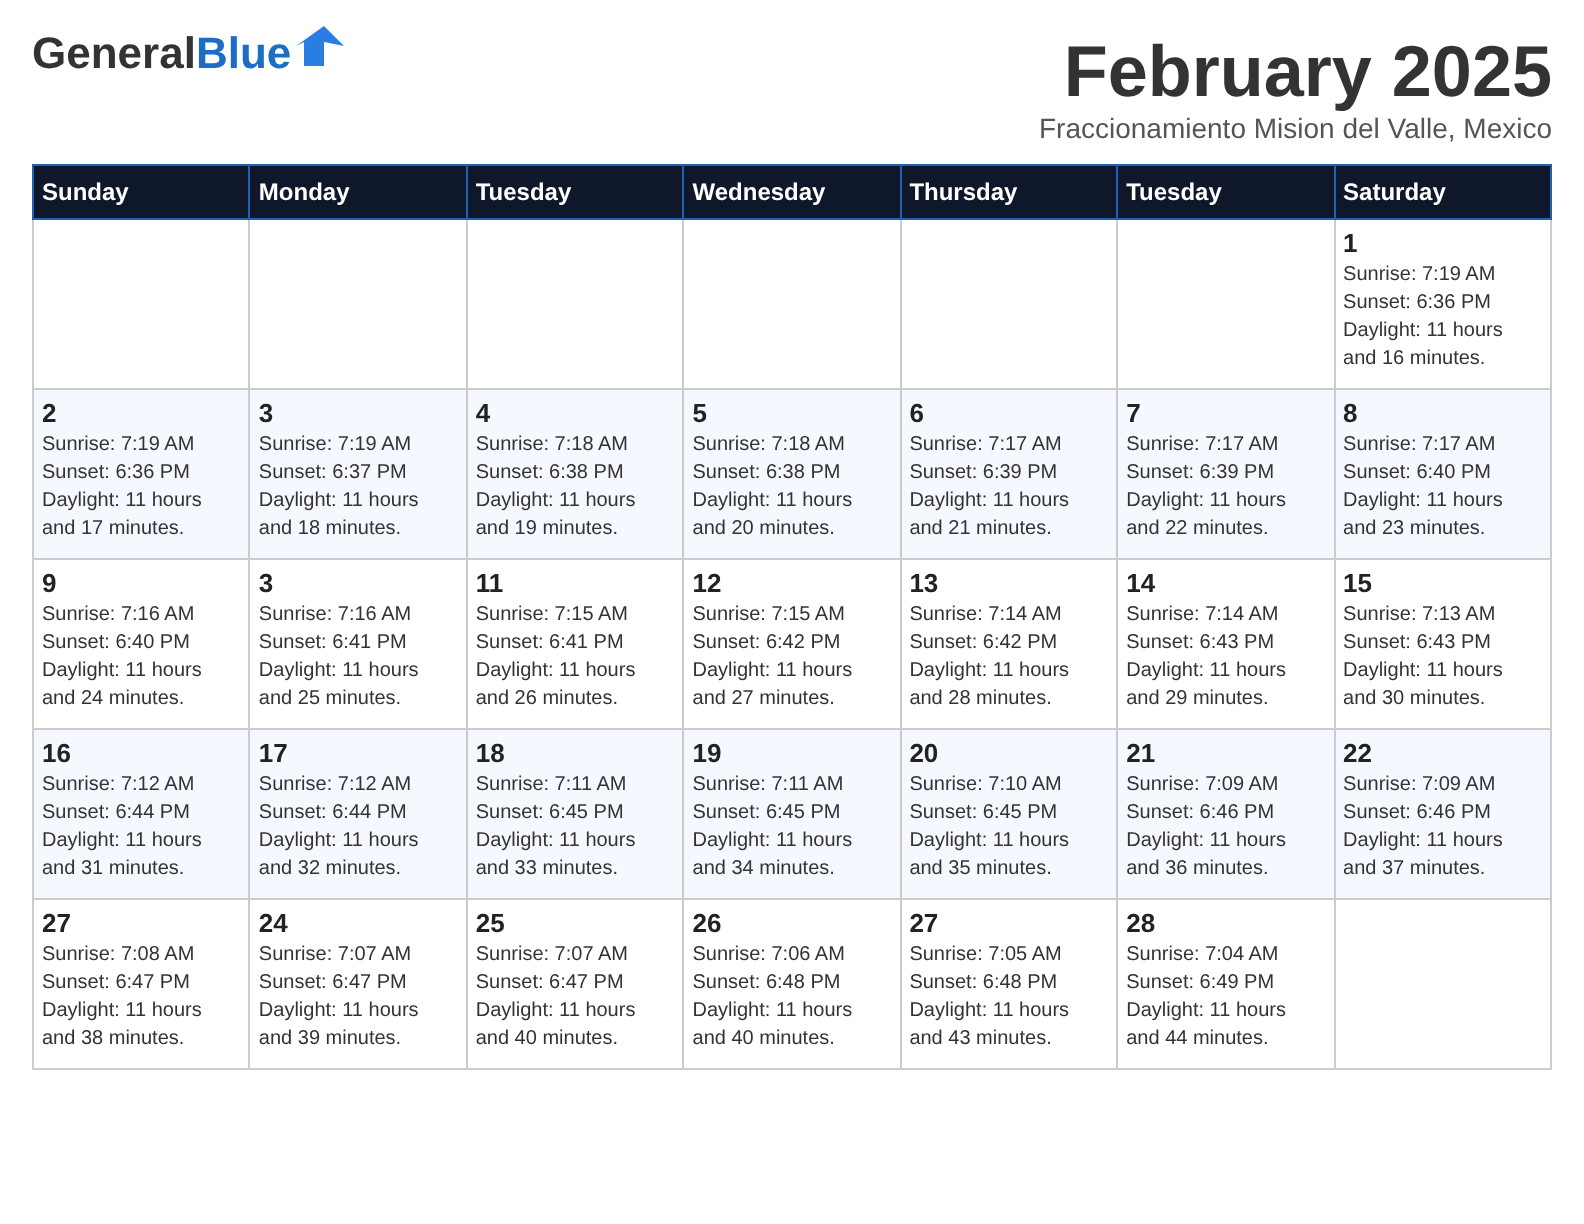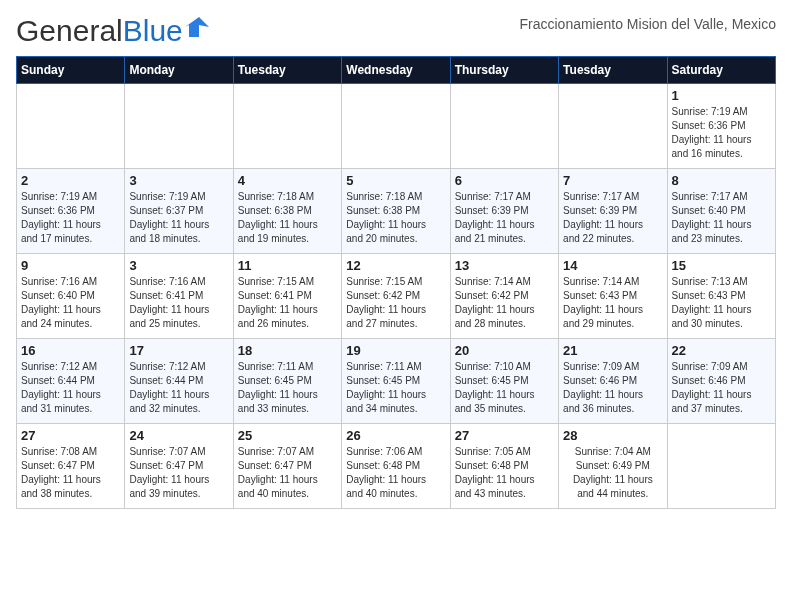--- a/index.html
+++ b/index.html
@@ -15,22 +15,22 @@
       justify-content: space-between;
       align-items: flex-start;
       margin-bottom: 10px;
     }
     .logo {
       display: flex;
       flex-direction: column;
       align-items: flex-start;
     }
     .logo-text {
-      font-size: 30px;
-      font-weight: normal;
+      font-size: 22px;
+      font-weight: bold;
       color: #333;
       line-height: 1;
       text-align: center;
     }
     .logo-text span.blue { color: #1a6fc4; }
     .title-area {
       text-align: right;
     }
     .month-title {
       font-size: 36px;
@@ -89,20 +89,21 @@
     <div style="display:flex;align-items:center;">
       <span class="logo-text">
         <span>General</span><span class="blue">Blue</span>
       </span>
       <svg width="24" height="20" viewBox="0 0 24 20" style="margin-left:2px;margin-top:-8px;">
         <polygon points="0,10 14,0 24,10 14,8 14,20 4,20 4,8" fill="#2a7de1"></polygon>
       </svg>
     </div>
   </div>
   <div class="title-area">
+    <div class="month-title">February 2025</div>
     <div class="location-title">Fraccionamiento Mision del Valle, Mexico</div>
   </div>
 </div>
 
 <table class="calendar">
   <thead>
     <tr>
     <th>Sunday</th>
         <th>Monday</th>
         <th>Tuesday</th>
@@ -312,21 +313,21 @@
         </td>
         <td>
           <span class="day-num">27</span>
           <div class="day-info" style="white-space: pre-line;">Sunrise: 7:05 AM
 Sunset: 6:48 PM
 Daylight: 11 hours
 and 43 minutes.</div>
         </td>
         <td>
           <span class="day-num">28</span>
-          <div class="day-info" style="white-space: pre-line; text-align: center;">Sunrise: 7:04 AM
+          <div class="day-info" style="white-space: pre-line;">Sunrise: 7:04 AM
 Sunset: 6:49 PM
 Daylight: 11 hours
 and 44 minutes.</div>
         </td>
         <td class="empty"></td>
       </tr>
     </tbody>
 </table>
 
 </body></html>

